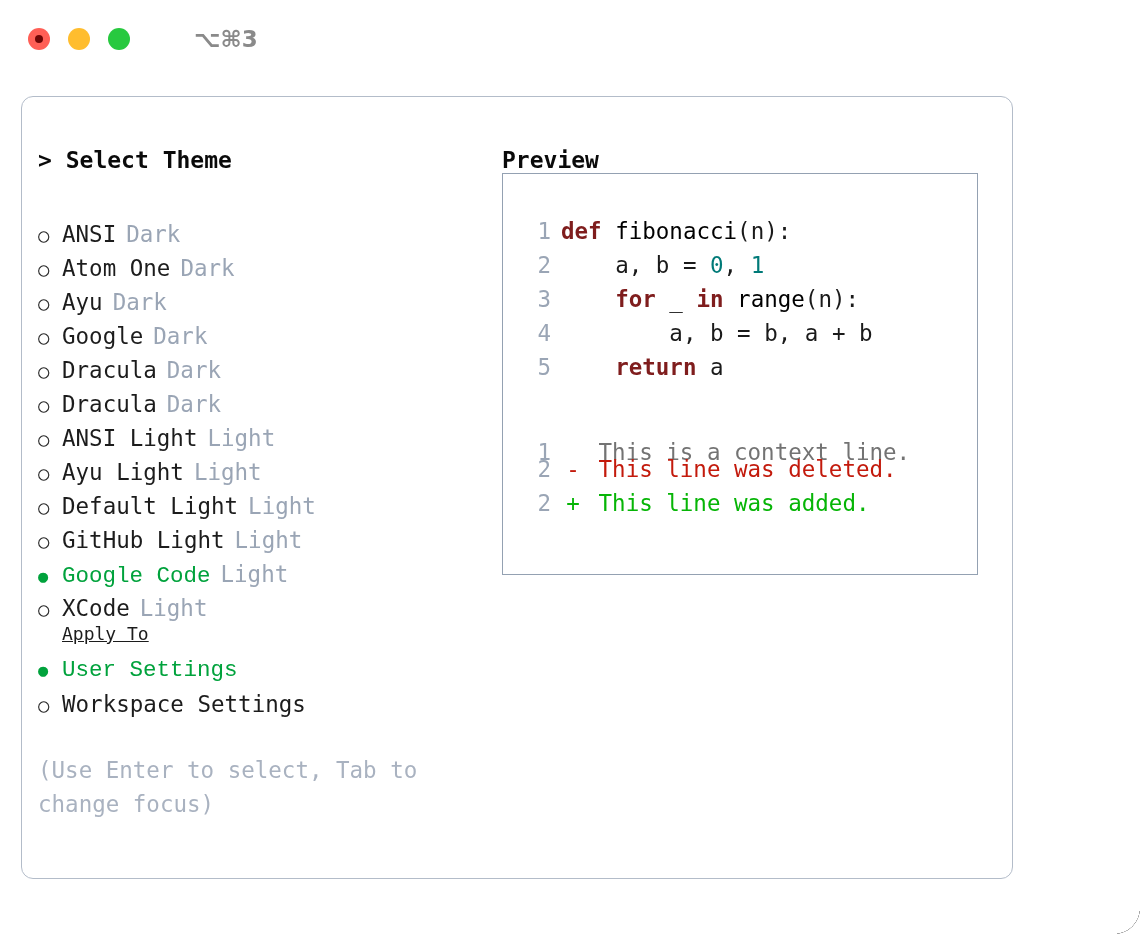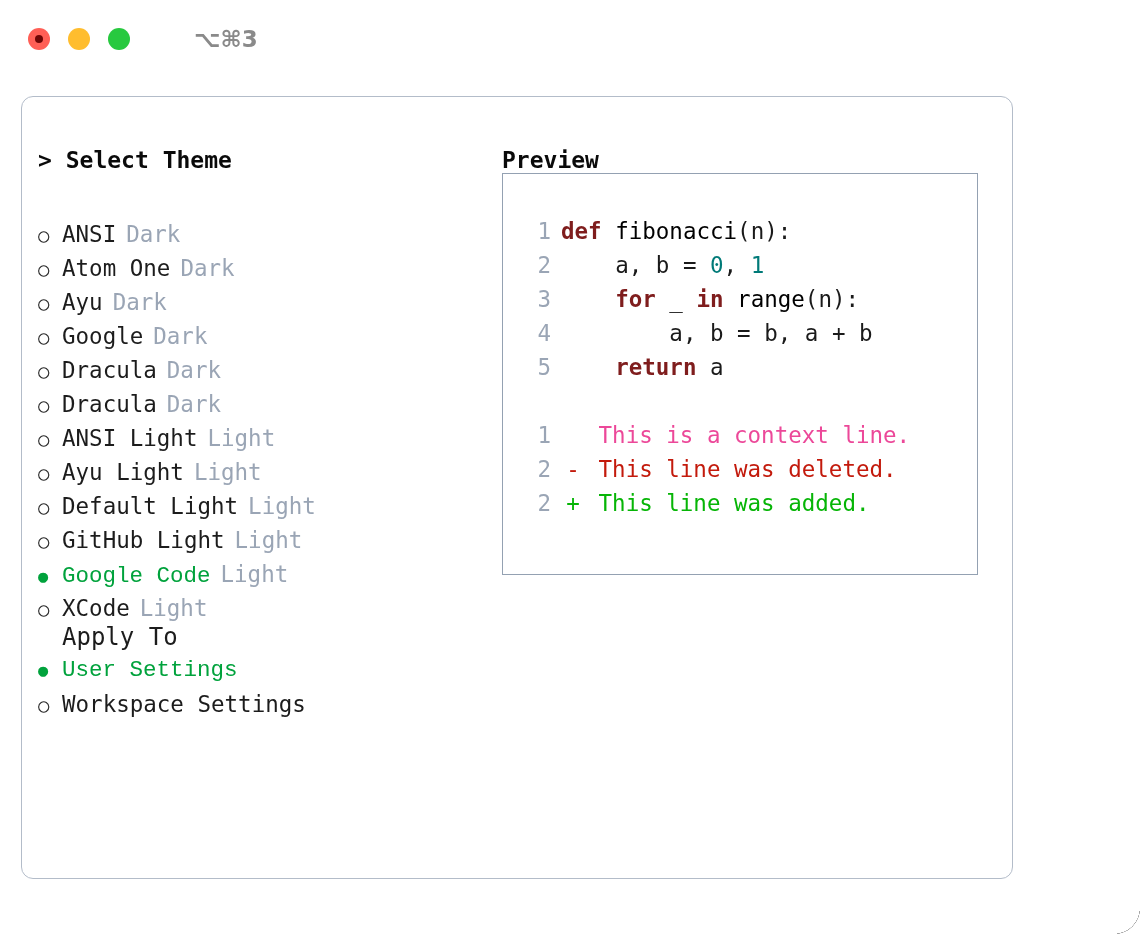--- a/index.html
+++ b/index.html
@@ -115,21 +115,22 @@
   }
   .row-tag {
     color: #9aa5b5;
     margin-left: 10px;
     margin-top: 40px;
   }
   .spacer-row { height: 34px; }
   .section-label {
     padding-left: 24px;
     color: #1c1c1c;
-    font-size: 24px;
+    font-size: 18px;
+    text-decoration: underline;
   }
   .hint {
     color: #a9b2c0;
     font-size: 22.5px;
     line-height: 34px;
     width: 400px;
     margin-top: 28px;
     white-space: normal;
   }
 
@@ -164,21 +165,21 @@
     flex: 0 0 34px;
     text-align: right;
     color: #9aa5b5;
     margin-right: 10px;
   }
   .code-blank { height: 34px; }
   .kw  { color: #7f1d1d; font-weight: bold; }
   .fn  { color: #000000; }
   .num { color: #007a78; }
   .pl  { color: #1a1a1a; }
-  .ctx { color: #ec4899; }
+  .ctx { color: #737373; margin-top: 17px; }
   .del { color: #c31a0c; }
   .add { color: #06b506; }
   .mark-col {
     width: 24px;
     flex: 0 0 24px;
     text-align: center;
   }
 
   
   .corner-artifact {
@@ -233,20 +234,21 @@
 
         <div class="row">
           <span class="section-label">Apply To</span>
         </div>
 
         <div id="apply-list">
             <div class="row selected"><span class="marker sel">●</span><span class="row-label">User Settings</span></div>
             <div class="row"><span class="marker">○</span><span class="row-label">Workspace Settings</span></div>
           </div>
 
+        <div class="hint">(Use Enter to select, Tab to change focus)</div>
       </div>
 
       <div class="right-col">
         <div class="preview-title">Preview</div>
         <div class="preview-box">
           <div id="code-block">
               <div class="code-line"><span class="lineno">1</span><span class="kw">def </span><span class="fn">fibonacci</span><span class="pl">(n):</span></div>
               <div class="code-line"><span class="lineno">2</span><span class="pl">    a, b = </span><span class="num">0</span><span class="pl">, </span><span class="num">1</span></div>
               <div class="code-line"><span class="lineno">3</span><span class="pl">    </span><span class="kw">for</span><span class="pl"> _ </span><span class="kw">in</span><span class="pl"> </span><span class="fn">range</span><span class="pl">(n):</span></div>
               <div class="code-line"><span class="lineno">4</span><span class="pl">        a, b = b, a + b</span></div>

